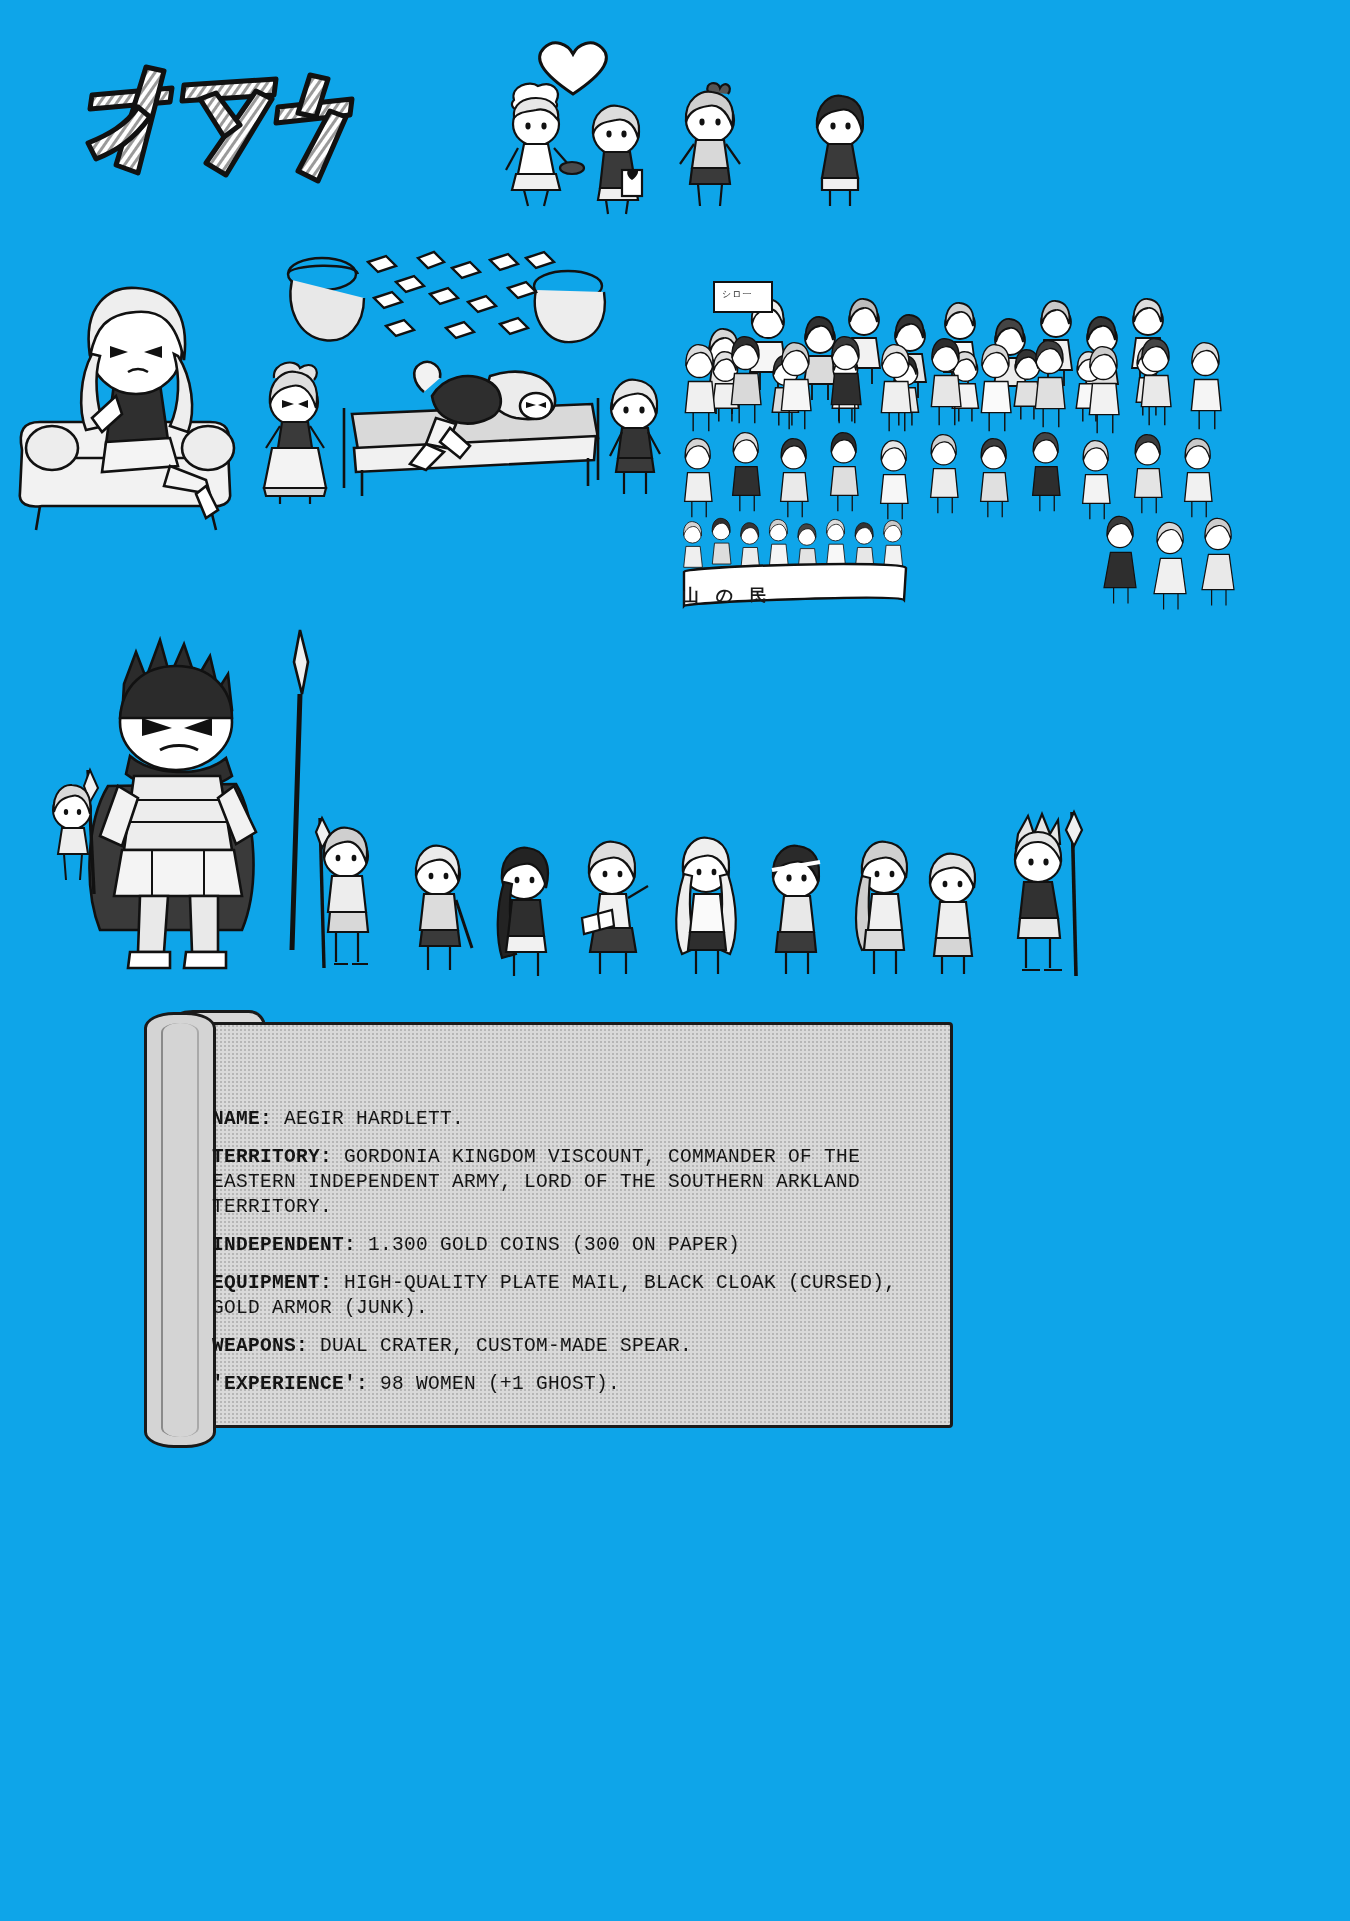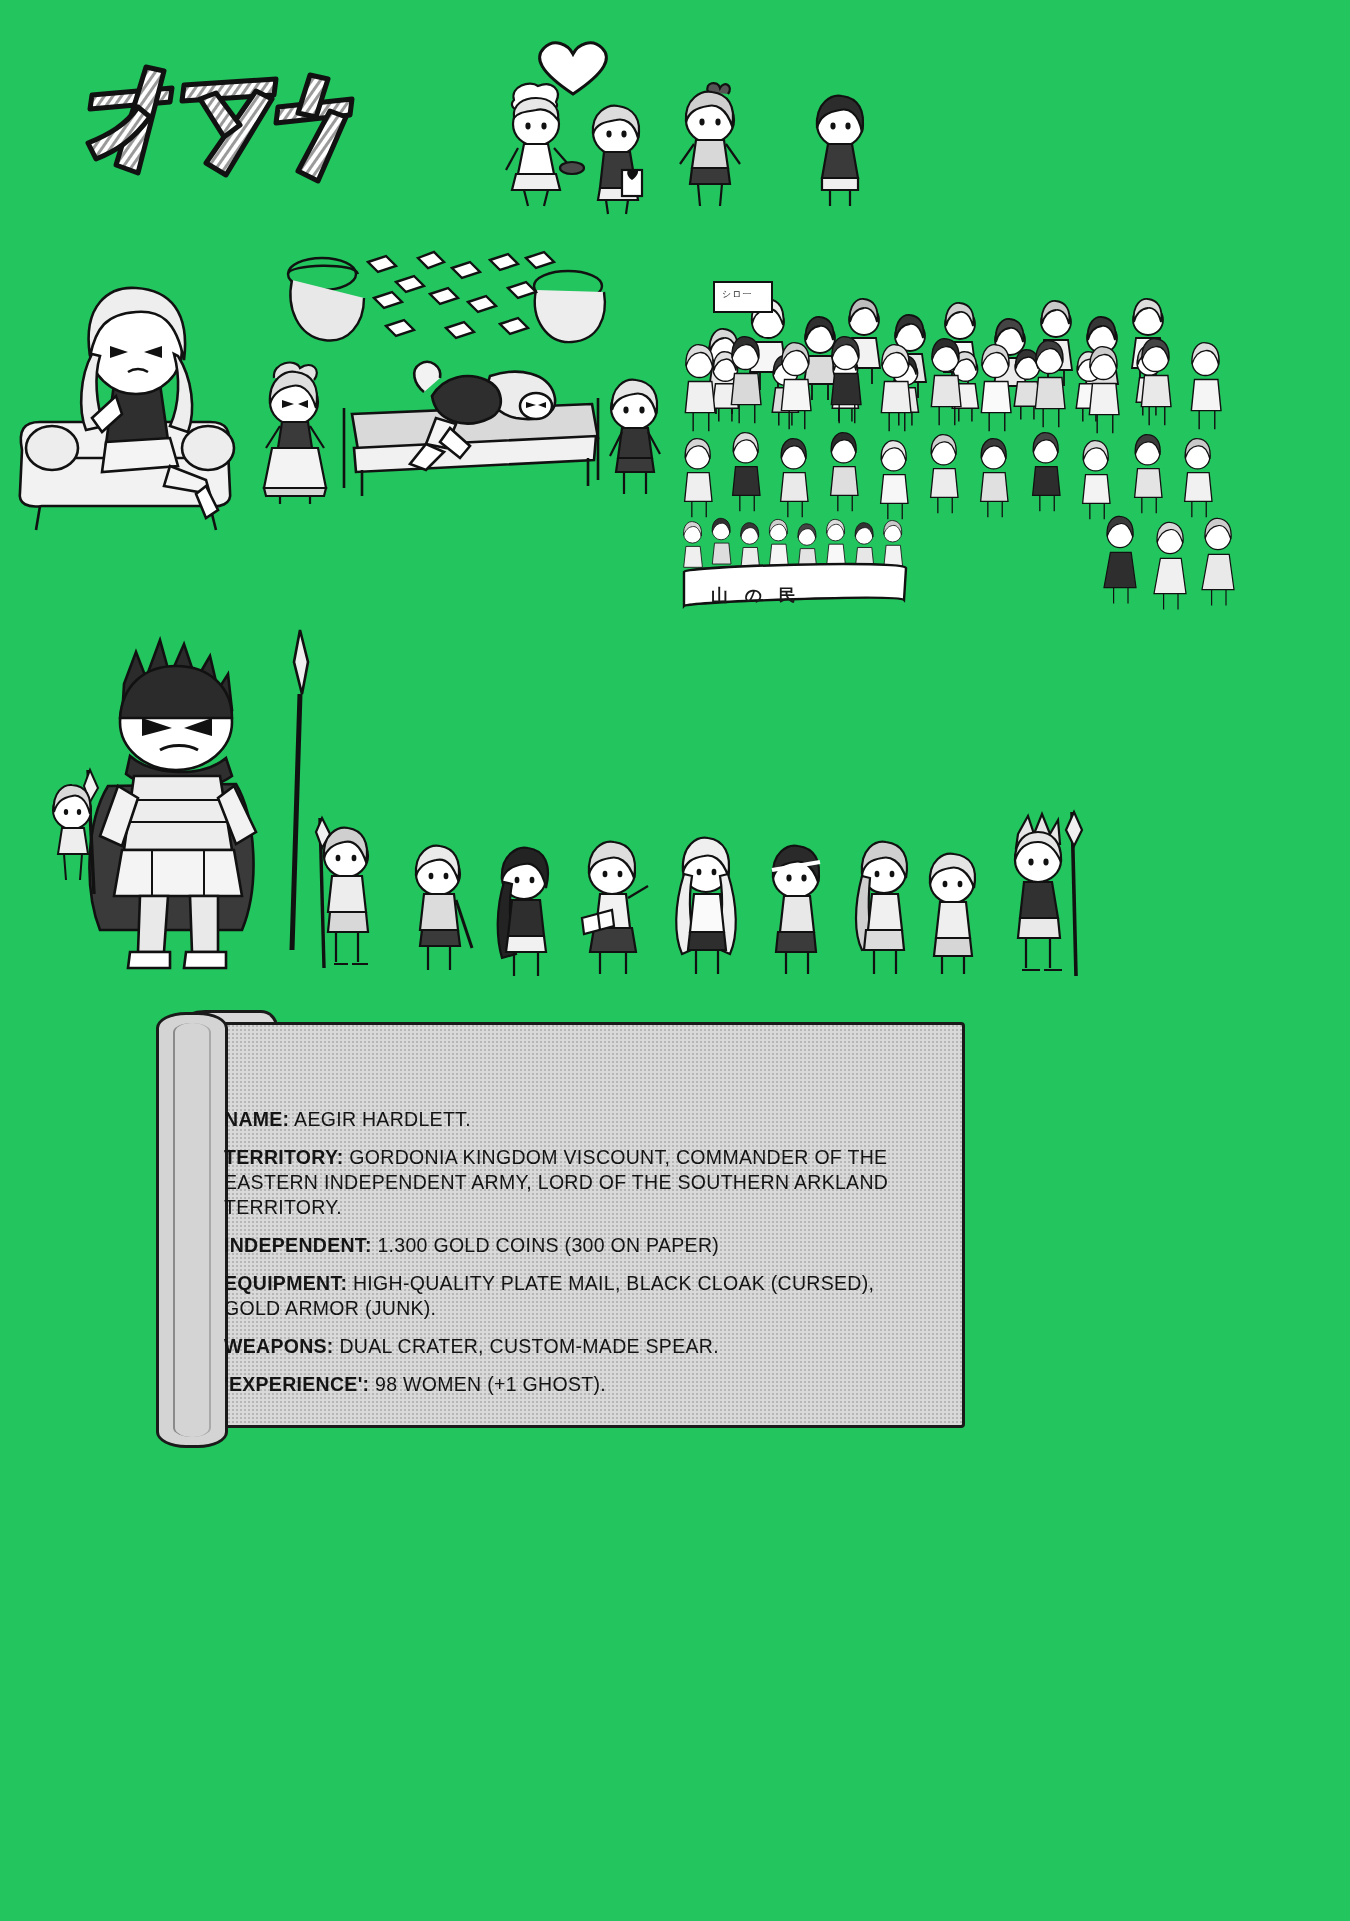--- a/index.html
+++ b/index.html
@@ -12,21 +12,21 @@
     height: 1921px;
     position: relative;
     overflow: hidden;
     font-family: "Liberation Sans", sans-serif;
     color: #111111;
   }
 
   .page {
     position: absolute;
     inset: 0;
-    background: #22c55e;
+    background: #0ea5e9;
   }
 
   
   .logo {
     position: absolute;
     left: 80px;
     top: 55px;
     width: 300px;
     height: 135px;
   }
@@ -35,24 +35,25 @@
   
   .fig {
     position: absolute;
     transform-origin: center bottom;
   }
   .fig svg { display: block; overflow: visible; }
 
   
   .scroll-wrap {
     position: absolute;
-    left: 84px;
+    left: 72px;
     top: 1012px;
     width: 880px;
     height: 430px;
+    font-family: Liberation Mono, monospace;
   }
   .scroll-paper {
     position: absolute;
     left: 105px;
     top: 10px;
     width: 770px;
     height: 400px;
     background: #d9d9d9;
     border: 3px solid #1a1a1a;
     border-radius: 4px;
@@ -689,21 +690,21 @@
           <ellipse cx="30" cy="26" rx="16" ry="16"></ellipse>
             <path d="M14 28 C12 8 24 2 30 3 C42 4 48 14 46 29 C42 15 36 11 30 12 C22 13 17 19 14 28Z" fill="#cdcdcd"></path>
           <path d="M18 48 L44 48 L50 92 L10 92 Z" fill="#e9e9e9"></path>
             <path d="M22 92 L22 112 M40 92 L40 112" fill="none"></path>
         </g>
       </g>
 
       <path d="M8 52 C10 46 226 40 230 48 L228 80 C222 74 12 82 8 86 Z" fill="#fff" stroke="#111" stroke-width="2.4"></path>
     </svg>
   </div>
-  <div class="tiny-banner-text" style="left:711px; top:584px;">山 の 民</div>
+  <div class="tiny-banner-text" style="left:682px; top:584px;">山 の 民</div>
 
   <div class="fig" style="left:56px; top:600px;">
     <svg width="260" height="390" viewBox="0 0 260 390">
       <g fill="#fff" stroke="#111" stroke-width="2.6">
 
         <path d="M244 30 L252 62 L246 94 L238 62 Z" fill="#f0f0f0"></path>
         <path d="M244 94 L236 350" stroke-width="5" fill="none"></path>
 
         <path d="M102 150 L110 150 L112 268 L100 268 Z" fill="#f6f6f6"></path>
         <path d="M88 266 L126 266 L126 276 L88 276 Z" fill="#e3e3e3"></path>

